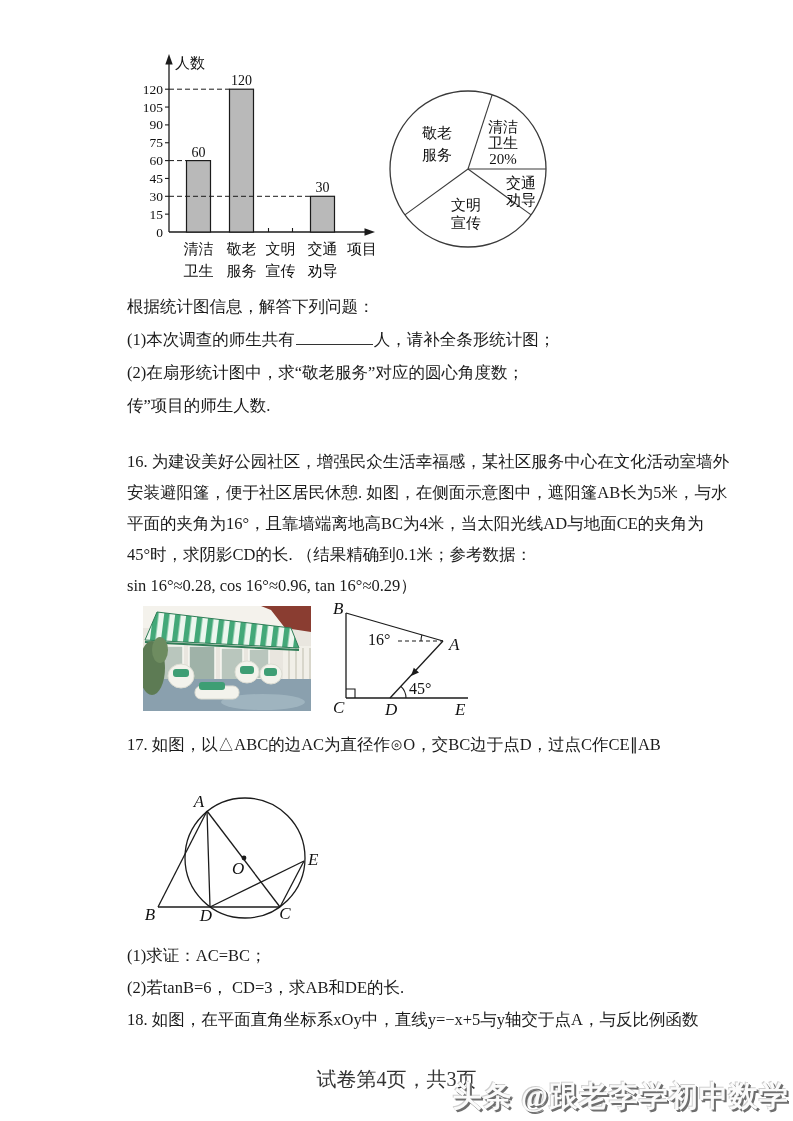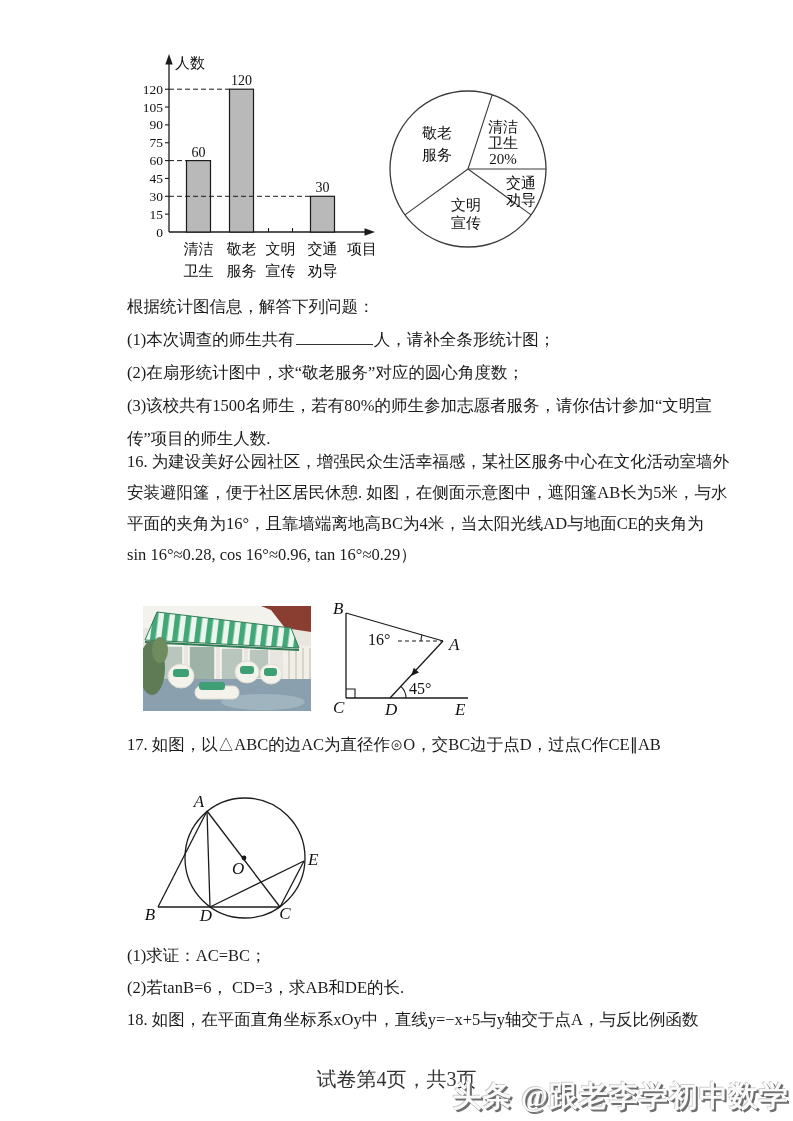--- a/index.html
+++ b/index.html
@@ -83,28 +83,28 @@
     <text x="81" y="143" text-anchor="middle" font-size="15">宣传</text>
     <line x1="83" y1="84" x2="146.1033255612459" y2="129.84724967881291" stroke="#3a3a3a" stroke-width="1.1"></line>
     <text x="136" y="103" text-anchor="middle" font-size="15">交通</text>
     <text x="136" y="120" text-anchor="middle" font-size="15">劝导</text>
   </svg>
 
 <div id="blk-q15" class="abs">
   <div class="tline">根据统计图信息，解答下列问题：</div>
   <div class="tline"><span>(1)本次调查的师生共有</span><span class="blank"></span><span>人，请补全条形统计图；</span></div>
   <div class="tline">(2)在扇形统计图中，求“敬老服务”对应的圆心角度数；</div>
-  <div class="tline">(3)该校共有1500名师生，若有80%的师生参加志愿者服务，请你估计参加“文明宣</div>
   <div class="tline">传”项目的师生人数.</div>
 </div>
 
 <div id="blk-q16" class="abs">
   <div class="tline">16. 为建设美好公园社区，增强民众生活幸福感，某社区服务中心在文化活动室墙外</div>
   <div class="tline">安装避阳篷，便于社区居民休憩. 如图，在侧面示意图中，遮阳篷AB长为5米，与水</div>
   <div class="tline">平面的夹角为16°，且靠墙端离地高BC为4米，当太阳光线AD与地面CE的夹角为</div>
+  <div class="tline">45°时，求阴影CD的长. （结果精确到0.1米；参考数据：</div>
   <div class="tline">sin 16°≈0.28, cos 16°≈0.96, tan 16°≈0.29）</div>
 </div>
 
 <svg class="abs" style="left:143px;top:606px;" width="168" height="105" viewBox="0 0 168 105">
   <defs>
     <pattern id="awn" width="11" height="11" patternUnits="userSpaceOnUse" patternTransform="rotate(7)">
       <rect width="11" height="11" fill="#ecf6ee"></rect>
       <rect width="5.5" height="11" fill="#43a878"></rect>
     </pattern>
   </defs>

